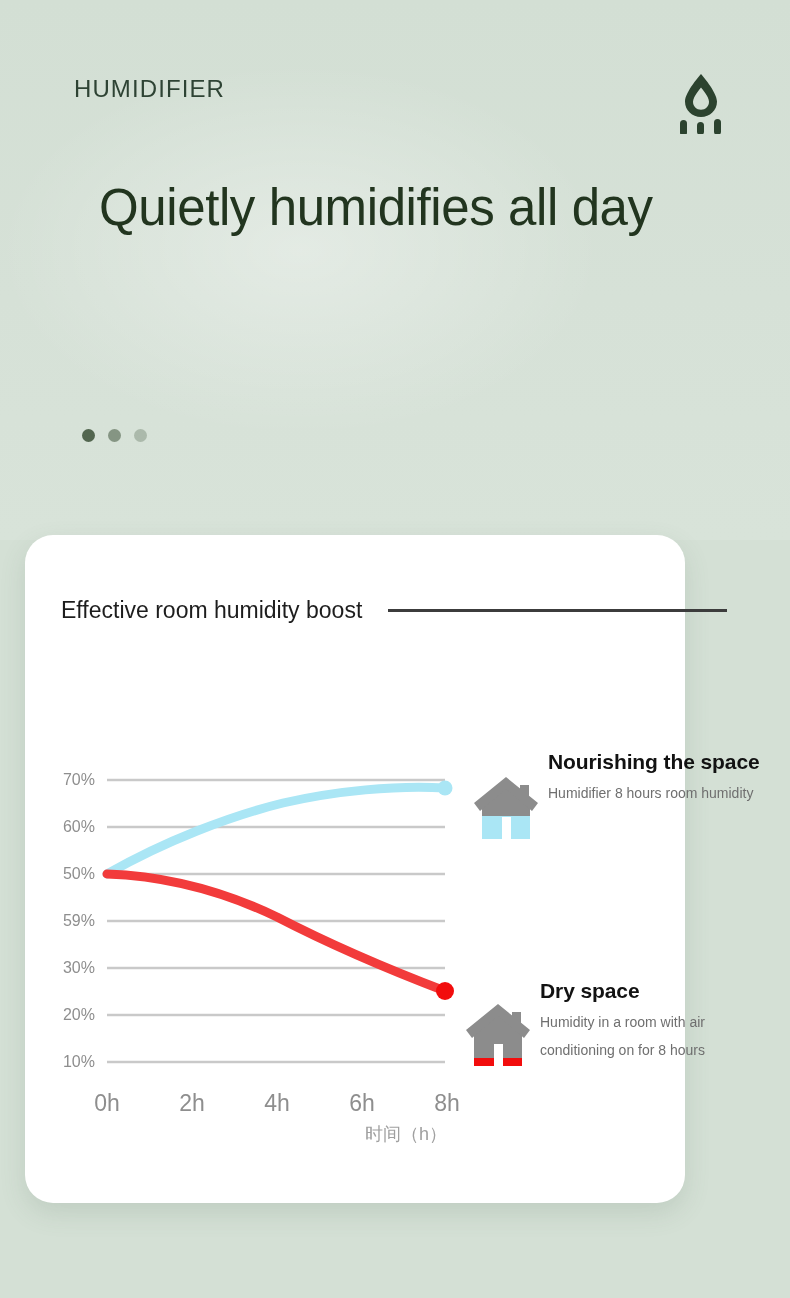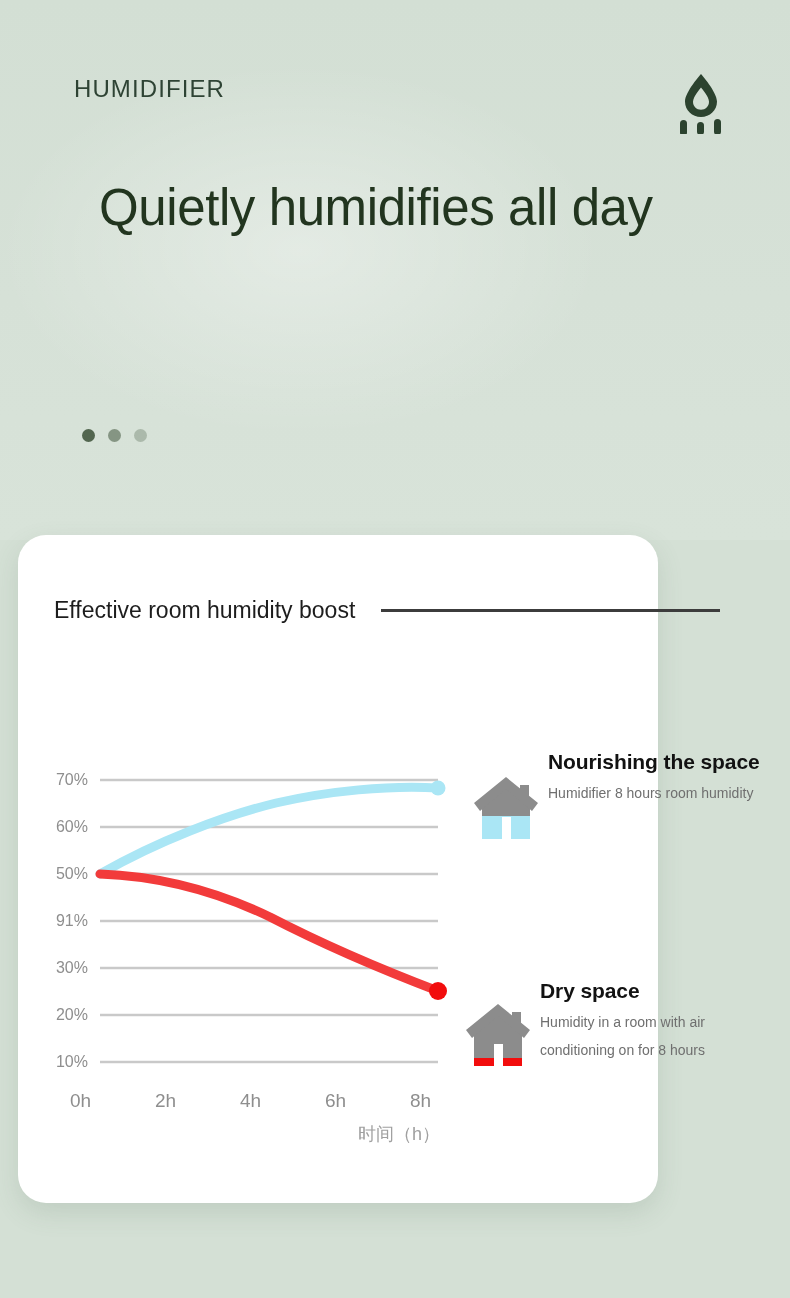--- a/index.html
+++ b/index.html
@@ -71,28 +71,27 @@
     height: 13px;
     border-radius: 50%;
     background: #52664f;
   }
   .dot.d2 { background: #52664f; opacity: 0.62; }
   .dot.d3 { background: #52664f; opacity: 0.33; }
 
   
   .card {
     position: absolute;
-    left: 18px;
+    left: 25px;
     top: 535px;
-    width: 592px;
+    width: 660px;
     height: 668px;
     background: #ffffff;
     border-radius: 28px;
     box-shadow: 0 10px 26px rgba(90,110,92,0.16);
-    padding-left: 48px;
   }
 
   .card-title-row {
     position: absolute;
     left: 36px;
     top: 62px;
     width: 666px;
     display: flex;
     align-items: center;
   }
@@ -125,22 +124,23 @@
   .ylabel {
     position: absolute;
     font-size: 16px;
     color: #8e8e8e;
     text-align: right;
     width: 56px;
     transform: translateY(-50%);
   }
   .xlabel {
     position: absolute;
-    font-size: 19px;
+    font-size: 23px;
     color: #8e8e8e;
+    text-align: center;
     width: 60px;
     transform: translateX(-50%);
   }
   .axis-caption {
     position: absolute;
     font-size: 18px;
     color: #a0a0a0;
     white-space: nowrap;
   }
 
@@ -231,21 +231,21 @@
       <path d="M 82 339 C 140 306, 205 281, 258 268 C 310 256, 372 250, 420 253" fill="none" stroke="#aae6f5" stroke-width="9" stroke-linecap="round"></path>
       <circle cx="420" cy="253" r="7.5" fill="#aae6f5"></circle>
 
       <path d="M 82 339 C 140 341, 198 356, 252 382 C 310 412, 378 440, 420 456" fill="none" stroke="#f23b3b" stroke-width="9" stroke-linecap="round"></path>
       <circle cx="420" cy="456" r="9" fill="#f20d0d"></circle>
     </svg>
 
     <div class="ylabel" style="left:14px; top:245px;">70%</div>
     <div class="ylabel" style="left:14px; top:292px;">60%</div>
     <div class="ylabel" style="left:14px; top:339px;">50%</div>
-    <div class="ylabel" style="left:14px; top:386px;">91%</div>
+    <div class="ylabel" style="left:14px; top:386px;">59%</div>
     <div class="ylabel" style="left:14px; top:433px;">30%</div>
     <div class="ylabel" style="left:14px; top:480px;">20%</div>
     <div class="ylabel" style="left:14px; top:527px;">10%</div>
 
     <div class="xlabel" style="left:82px;  top:555px;">0h</div>
     <div class="xlabel" style="left:167px; top:555px;">2h</div>
     <div class="xlabel" style="left:252px; top:555px;">4h</div>
     <div class="xlabel" style="left:337px; top:555px;">6h</div>
     <div class="xlabel" style="left:422px; top:555px;">8h</div>
 

